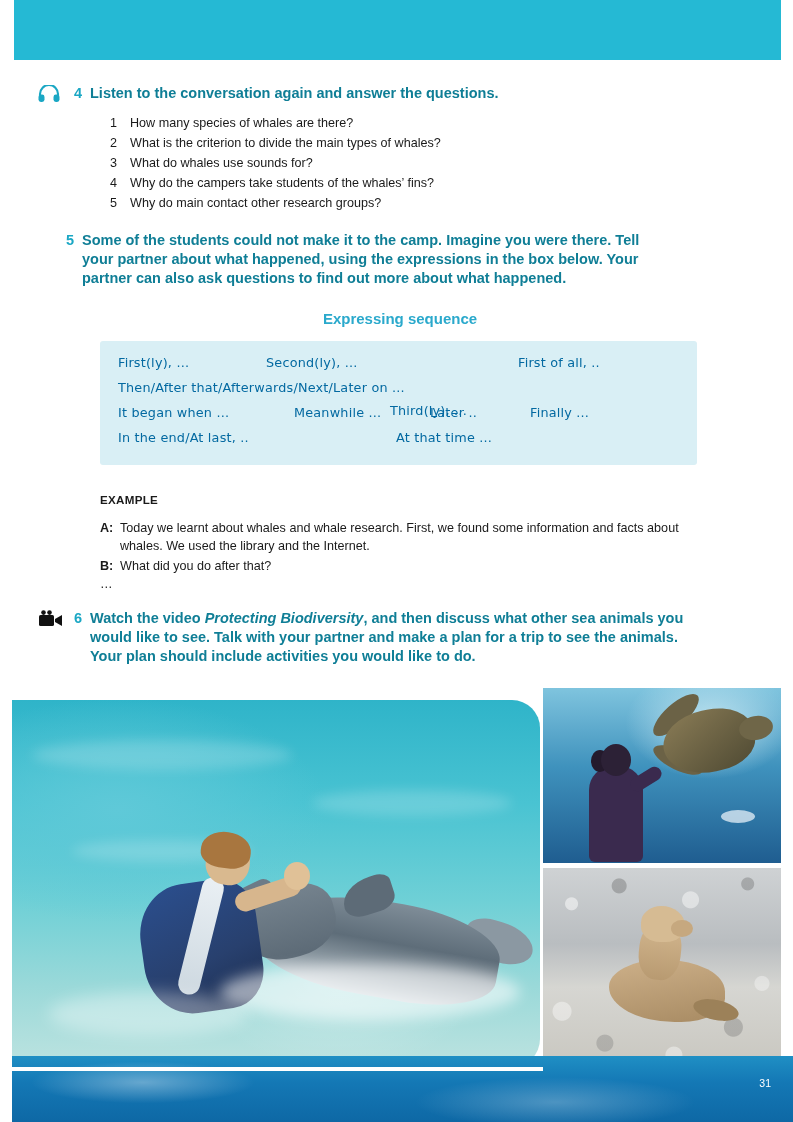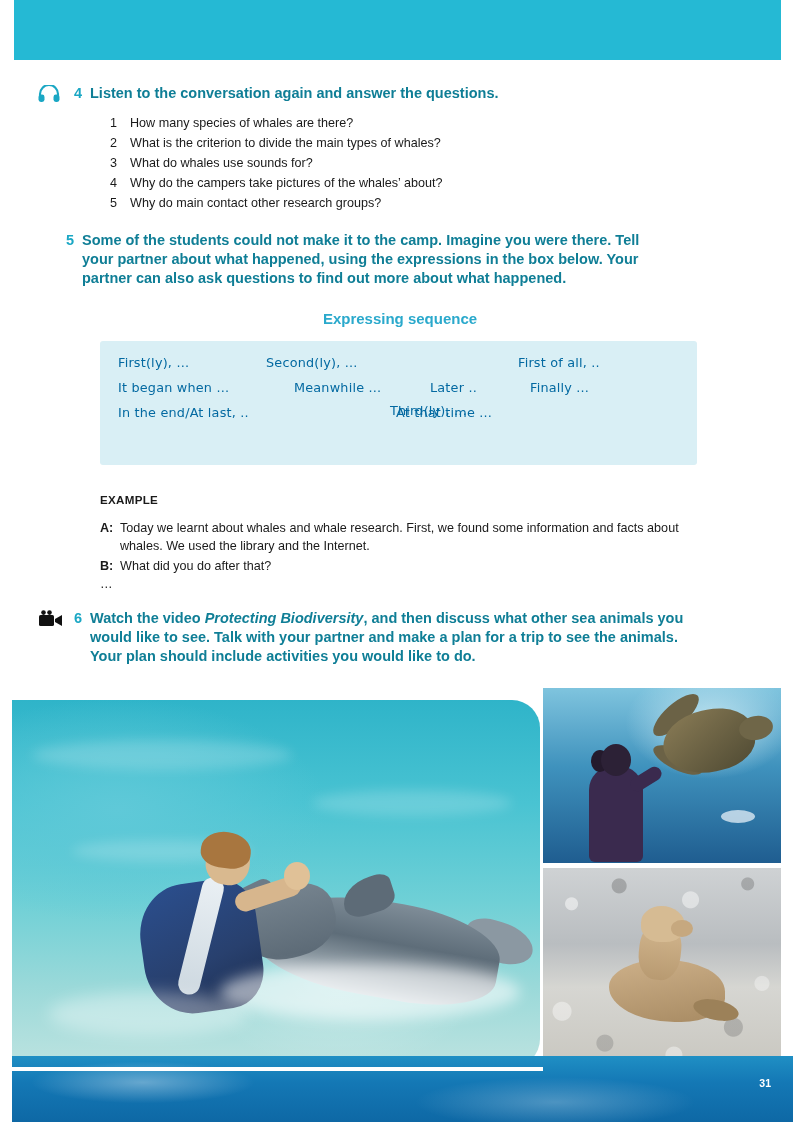--- a/index.html
+++ b/index.html
@@ -437,21 +437,21 @@
       radial-gradient(ellipse 160px 30px at 18% 40%, rgba(255,255,255,.35), rgba(255,255,255,0) 70%),
       radial-gradient(ellipse 200px 36px at 70% 70%, rgba(255,255,255,.25), rgba(255,255,255,0) 70%),
       linear-gradient(180deg, #1f8fc4 0%, #1478b5 40%, #0e68a5 100%);
   }
   .page-num {
     position: absolute;
     right: 22px;
     top: 1077px;
     font-size: 10.5px;
     color: #ffffff;
-    font-weight: bold;
+    font-weight: normal;
   }
   .white-left-edge {
     position: absolute;
     left: 0; top: 1056px;
     width: 12px; height: 66px;
     background: #ffffff;
   }
   .gap-white {
     position: absolute;
     left: 0; top: 1067px;
@@ -489,41 +489,44 @@
     <div class="q-row">
       <div class="q-num">2</div>
       <div class="q-txt">What is the criterion to divide the main types of whales?</div>
     </div>
     <div class="q-row">
       <div class="q-num">3</div>
       <div class="q-txt">What do whales use sounds for?</div>
     </div>
     <div class="q-row">
       <div class="q-num">4</div>
-      <div class="q-txt">Why do the campers take pictures of the whales’ about?</div>
+      <div class="q-txt">Why do the campers take students of the whales’ fins?</div>
     </div>
     <div class="q-row">
       <div class="q-num">5</div>
       <div class="q-txt">Why do main contact other research groups?</div>
     </div>
   </div>
 
   <div class="exercise" id="ex5">
     <div class="ex-num">5</div>
     <div class="ex-text">Some of the students could not make it to the camp. Imagine you were there. Tell your partner about what happened, using the expressions in the box below. Your partner can also ask questions to find out more about what happened.</div>
   </div>
 
   <div class="box-title">Expressing sequence</div>
 
   <div class="expr-box">
     <div class="expr-row">
       <span class="expr-cell" style="left:0px;">First(ly), ...</span>
       <span class="expr-cell" style="left:148px;">Second(ly), ...</span>
       <span class="expr-cell" style="left:272px;margin-top:48px;">Third(ly), ...</span>
       <span class="expr-cell" style="left:400px;">First of all, ..</span>
+    </div>
+    <div class="expr-row">
+      <span class="expr-cell" style="left:0px;">Then/After that/Afterwards/Next/Later on ...</span>
     </div>
     <div class="expr-row">
       <span class="expr-cell" style="left:0px;">It began when ...</span>
       <span class="expr-cell" style="left:176px;">Meanwhile ...</span>
       <span class="expr-cell" style="left:312px;">Later ..</span>
       <span class="expr-cell" style="left:412px;">Finally ...</span>
     </div>
     <div class="expr-row">
       <span class="expr-cell" style="left:0px;">In the end/At last, ..</span>
       <span class="expr-cell" style="left:278px;">At that time ...</span>

